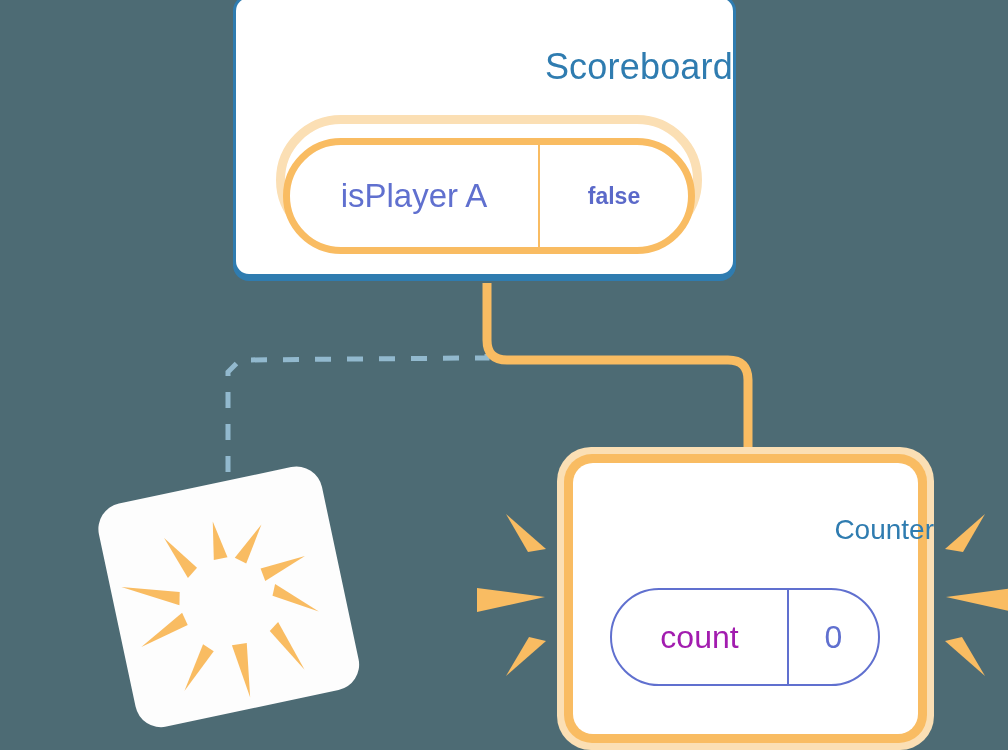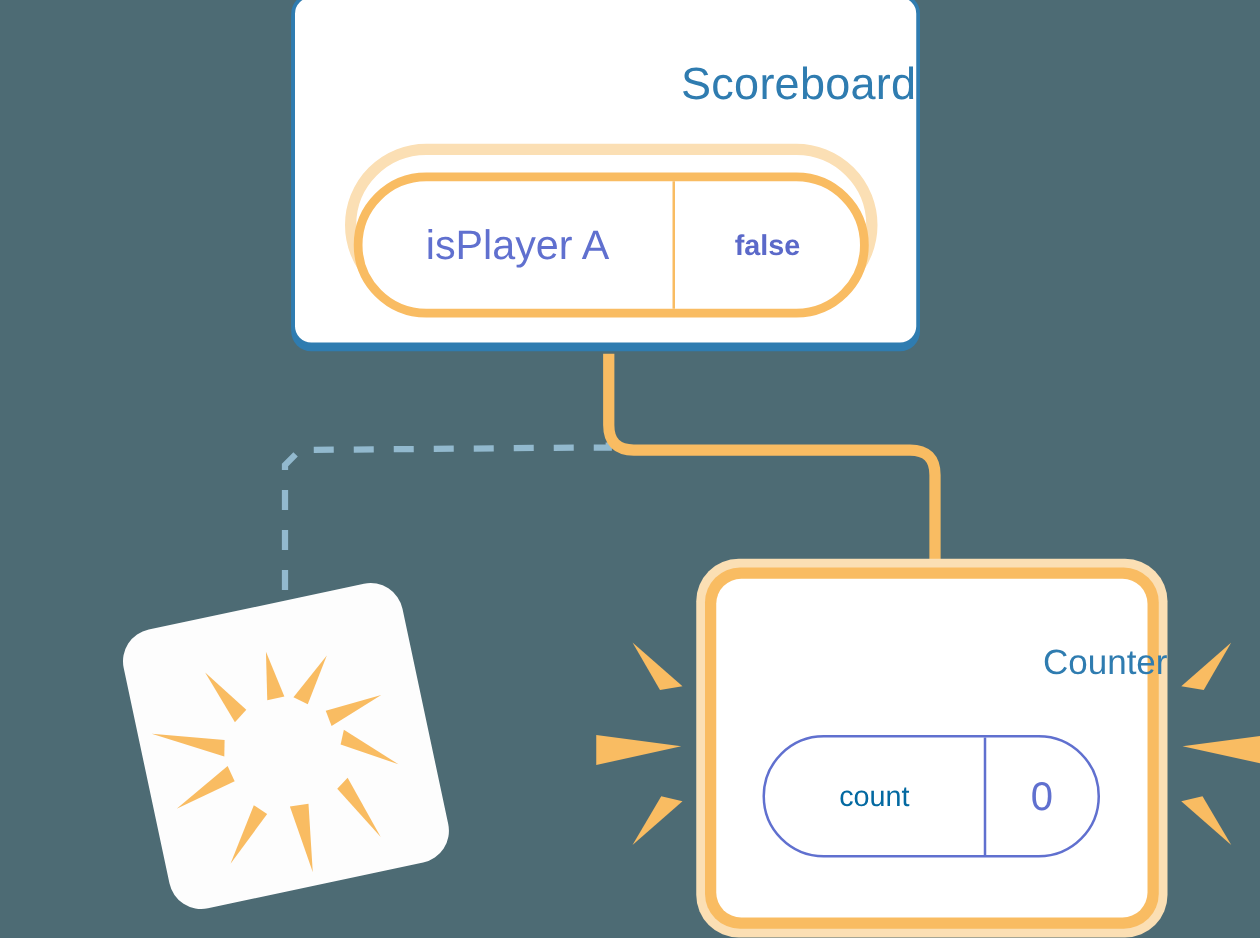--- a/index.html
+++ b/index.html
@@ -87,21 +87,21 @@
     position:absolute;left:0;right:0;top:67px;
     text-align:right;font-size:28px;color:#2F7CB0;white-space:nowrap;
   }
   .pill-blue{
     position:absolute;left:610px;top:588px;width:270px;height:98px;
     border:2px solid #6070CF;border-radius:49px;background:#FFFFFF;
     box-sizing:border-box;display:flex;align-items:stretch;
   }
   .pill-blue .pcell-key{
     flex:0 0 175px;display:flex;align-items:center;justify-content:center;
-    font-size:23px;color:#0369a1;border-right:2px solid #6070CF;
+    font-size:32px;color:#a21caf;border-right:2px solid #6070CF;
   }
   .pill-blue .pcell-val{
     flex:1;display:flex;align-items:center;justify-content:center;
     font-size:32px;color:#6070CF;
   }
 </style>
 </head>
 <body>
 
 <div id="stage">

